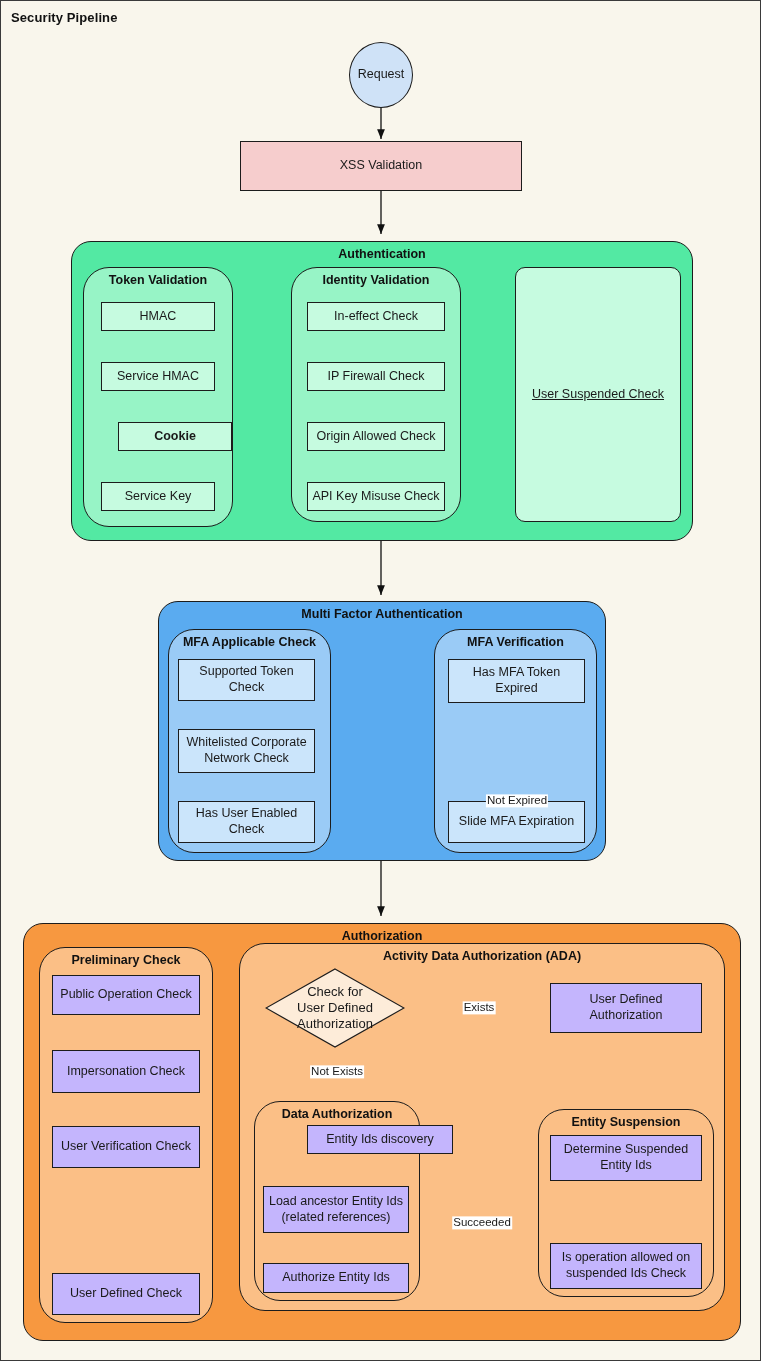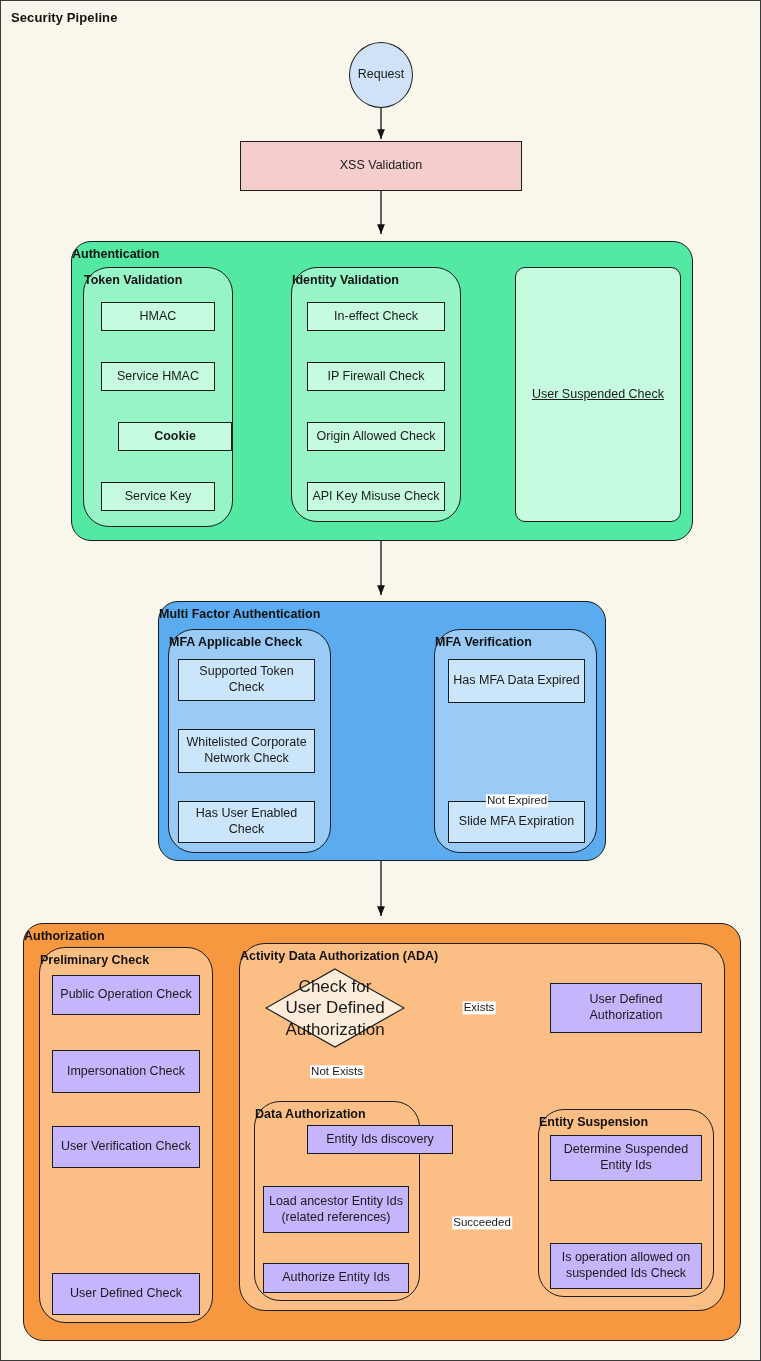--- a/index.html
+++ b/index.html
@@ -40,20 +40,21 @@
     padding: 2px 4px;
   }
   .cluster {
     position: absolute;
     border: 1.2px solid #1c1c1c;
     border-radius: 26px;
   }
   .cluster > .cluster-label {
     position: absolute;
     top: 5px; left: 0; right: 0;
+    text-align: center;
     font-size: 12.5px;
     font-weight: bold;
     color: #111111;
   }
   .outer-cluster { border-radius: 20px; }
 
   
   .start-node {
     background: #cfe2f7;
     border: 1.2px solid #1c1c1c;
@@ -80,21 +81,21 @@
   }
   .diamond-wrap svg { position: absolute; left: 0; top: 0; }
   .diamond-label {
     position: absolute;
     left: 0; top: 0;
     width: 100%; height: 100%;
     display: flex;
     align-items: center;
     justify-content: center;
     text-align: center;
-    font-size: 17px;
+    font-size: 13px;
     line-height: 1.25;
     color: #1a1a1a;
     white-space: pre-line;
   }
 
   
   #edges {
     position: absolute;
     left: 0; top: 0;
     width: 761px; height: 1361px;
@@ -231,21 +232,21 @@
     <span>Whitelisted Corporate Network Check</span>
   </div>
   <div class="node mfa-node" style="left:177px; top:800px; width:137px; height:42px;">
     <span>Has User Enabled Check</span>
   </div>
 
   <div class="cluster mfa-sub" style="left:433px; top:628px; width:163px; height:224px;">
     <div class="cluster-label">MFA Verification</div>
   </div>
   <div class="node mfa-node" style="left:447px; top:658px; width:137px; height:44px;">
-    <span>Has MFA Data Expired</span>
+    <span>Has MFA Token Expired</span>
   </div>
   <div class="node mfa-node" style="left:447px; top:800px; width:137px; height:42px;">
     <span>Slide MFA Expiration</span>
   </div>
   <div class="edge-label" style="left:516px; top:752px;margin-top:48px;">Not Expired</div>
 
   <div class="cluster outer-cluster authz-cluster" style="left:22px; top:922px; width:718px; height:418px;">
     <div class="cluster-label">Authorization</div>
   </div>
 

